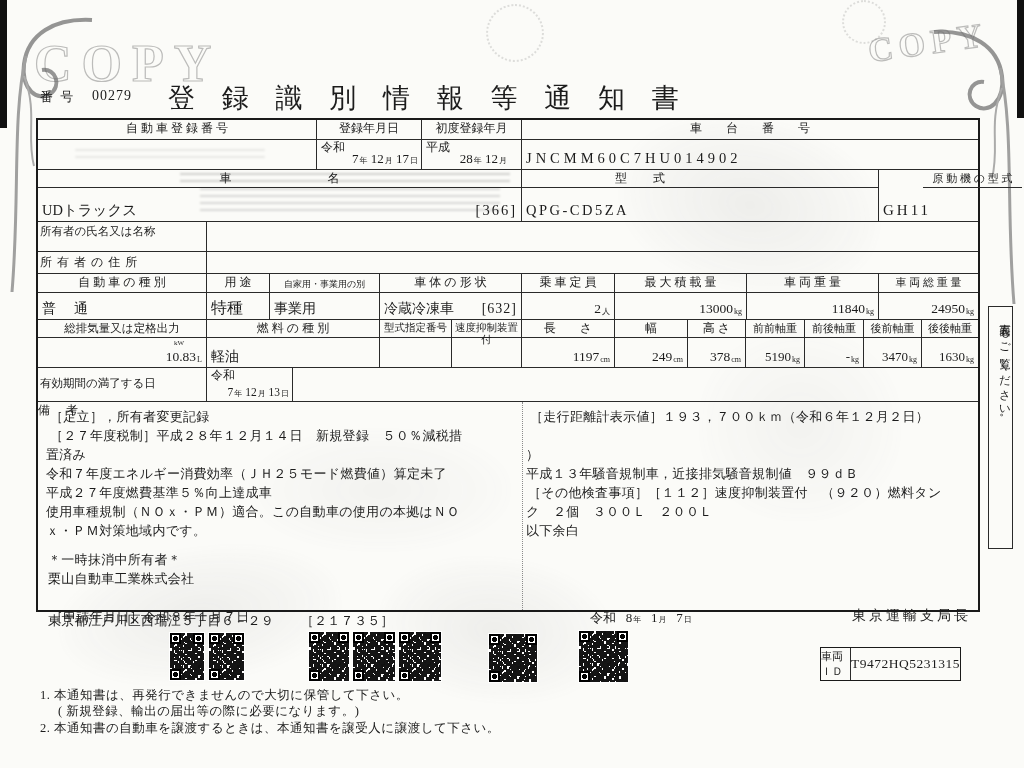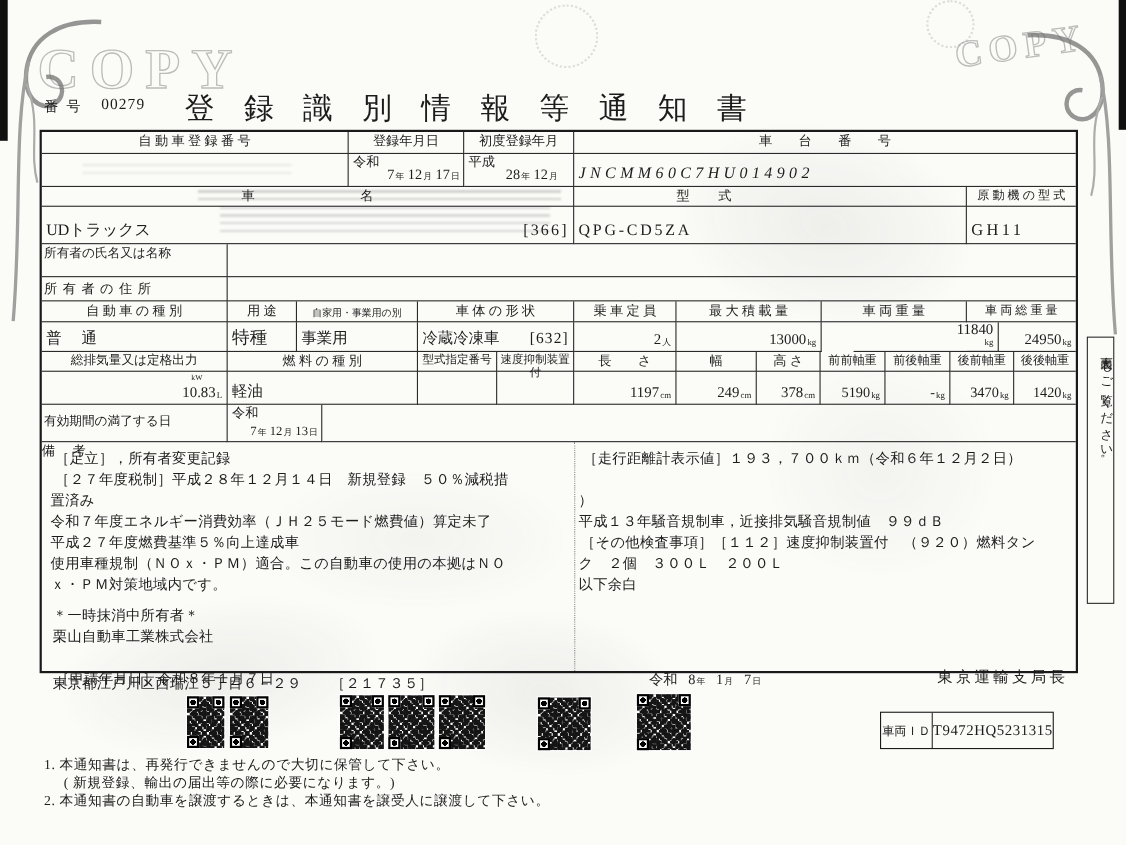--- a/index.html
+++ b/index.html
@@ -96,31 +96,31 @@
         <span>17</span><span class="unit">日</span>
       </span>
     </div>
     <div class="cell br bb" style="left:384px;top:20px;width:100px;height:30px;">
       <span class="era">平成</span>
       <span class="dateline" style="right:14px;">
         <span>28</span><span class="unit">年</span>
         <span>12</span><span class="unit">月</span>
       </span>
     </div>
-    <div class="cell bb val left" style="left:484px;top:20px;width:456px;height:30px;font-size:14.5px;letter-spacing:4px;font-style:italic;">JNCMM60C7HU014902</div>
+    <div class="cell bb val left" style="left:484px;top:20px;width:456px;height:30px;font-size:14.5px;letter-spacing:4px;">JNCMM60C7HU014902</div>
 
     <div class="cell br bb spread2" style="left:0;top:50px;width:484px;height:18px;gap:96px;">
       <span>車</span>
       <span>名</span>
     </div>
     <div class="cell br bb spread2" style="left:484px;top:50px;width:357px;height:18px;gap:26px;padding-right:120px;">
       <span>型</span>
       <span>式</span>
     </div>
-    <div class="cell hd bb" style="left:841px;top:50px;width:99px;height:18px;font-size:11px;letter-spacing:0;">原 動 機 の 型 式</div>
+    <div class="cell hd bb" style="left:885px;top:50px;width:99px;height:18px;font-size:11px;letter-spacing:0;">原 動 機 の 型 式</div>
 
     <div class="cell br bb val" style="left:0;top:68px;width:484px;height:34px;font-size:14.5px;justify-content:space-between;">
       <span>UDトラックス</span>
       <span style="letter-spacing:2px;">[366]</span>
     </div>
     <div class="cell br bb val left" style="left:484px;top:68px;width:357px;height:34px;font-size:14.5px;letter-spacing:2.5px;text-align:center;">QPG-CD5ZA</div>
     <div class="cell bb val left" style="left:841px;top:68px;width:99px;height:34px;font-size:15px;letter-spacing:3px;">GH11</div>
 
     <div class="cell br bb" style="left:0;top:102px;width:169px;height:30px;font-size:11.5px;padding:3px 2px;">所有者の氏名又は名称</div>
     <div class="cell bb" style="left:169px;top:102px;width:771px;height:30px;"></div>
@@ -145,21 +145,21 @@
       <span style="letter-spacing:1px;">[632]</span>
     </div>
     <div class="cell br bb val right" style="left:484px;top:173px;width:93px;height:27px;font-size:13.5px;">
       <span>2</span>
         <span class="unit">人</span>
     </div>
     <div class="cell br bb val right" style="left:577px;top:173px;width:132px;height:27px;font-size:13.5px;">
       <span>13000</span>
         <span class="unit">kg</span>
     </div>
-    <div class="cell br bb val right" style="left:738px;top:173px;width:132px;height:27px;font-size:13.5px;flex-direction:column;">
+    <div class="cell br bb val right" style="left:709px;top:173px;width:132px;height:27px;font-size:13.5px;">
       <span>11840</span>
         <span class="unit">kg</span>
     </div>
     <div class="cell bb val right" style="left:841px;top:173px;width:99px;height:27px;font-size:13.5px;">
       <span>24950</span>
         <span class="unit">kg</span>
     </div>
 
     <div class="cell hd br bb" style="left:0;top:200px;width:169px;height:18px;font-size:11.5px;">総排気量又は定格出力</div>
     <div class="cell hd br bb" style="left:169px;top:200px;width:173px;height:18px;">燃 料 の 種 別</div>
@@ -199,21 +199,21 @@
     </div>
     <div class="cell br bb val right" style="left:767px;top:218px;width:59px;height:30px;font-size:13px;">
       <span>-</span>
         <span class="unit">kg</span>
     </div>
     <div class="cell br bb val right" style="left:826px;top:218px;width:58px;height:30px;font-size:13px;">
       <span>3470</span>
         <span class="unit">kg</span>
     </div>
     <div class="cell bb val right" style="left:884px;top:218px;width:56px;height:30px;font-size:13px;">
-      <span>1420</span>
+      <span>1630</span>
         <span class="unit">kg</span>
     </div>
 
     <div class="cell br bb" style="left:0;top:248px;width:169px;height:34px;font-size:11.5px;padding:9px 2px;">有効期間の満了する日</div>
     <div class="cell br bb" style="left:169px;top:248px;width:86px;height:34px;">
       <span class="era">令和</span>
       <span class="dateline" style="font-size:11.5px;">
         <span>7</span><span class="unit">年</span>
         <span>12</span><span class="unit">月</span>
         <span>13</span><span class="unit">日</span>
@@ -265,21 +265,21 @@
     </div>
 
   <div class="abs" style="left:590px;top:609px;font-size:13px;white-space:nowrap;">
     <span>令和</span>&nbsp;&nbsp;
     <span>8</span><span class="unit">年</span>&nbsp;&nbsp;
     <span>1</span><span class="unit">月</span>&nbsp;&nbsp;
     <span>7</span><span class="unit">日</span>
   </div>
   <div class="abs" style="left:852px;top:607px;font-size:14px;letter-spacing:3px;">東京運輸支局長</div>
 
-  <div class="abs" style="left:800px;top:647px;width:158px;height:34px;border:1.5px solid #1a1a1a;display:flex;justify-content:space-between;">
+  <div class="abs" style="left:820px;top:647px;width:141px;height:34px;border:1.5px solid #1a1a1a;display:flex;justify-content:space-between;">
     <div style="width:54px;border-right:1px solid #2a2a2a;font-size:11px;display:flex;align-items:center;justify-content:center;box-sizing:border-box;">車両ＩＤ</div>
     <div style="flex:1;font-size:13.5px;letter-spacing:.5px;display:flex;align-items:center;justify-content:center;">T9472HQ5231315</div>
   </div>
 
   <div class="abs" style="left:40px;top:687px;font-size:12.5px;letter-spacing:.5px;">1. 本通知書は、再発行できませんので大切に保管して下さい。</div>
   <div class="abs" style="left:58px;top:703px;font-size:12.5px;letter-spacing:.5px;">( 新規登録、輸出の届出等の際に必要になります。)</div>
   <div class="abs" style="left:40px;top:720px;font-size:12.5px;letter-spacing:.5px;">2. 本通知書の自動車を譲渡するときは、本通知書を譲受人に譲渡して下さい。</div>
 
 </div>
 

